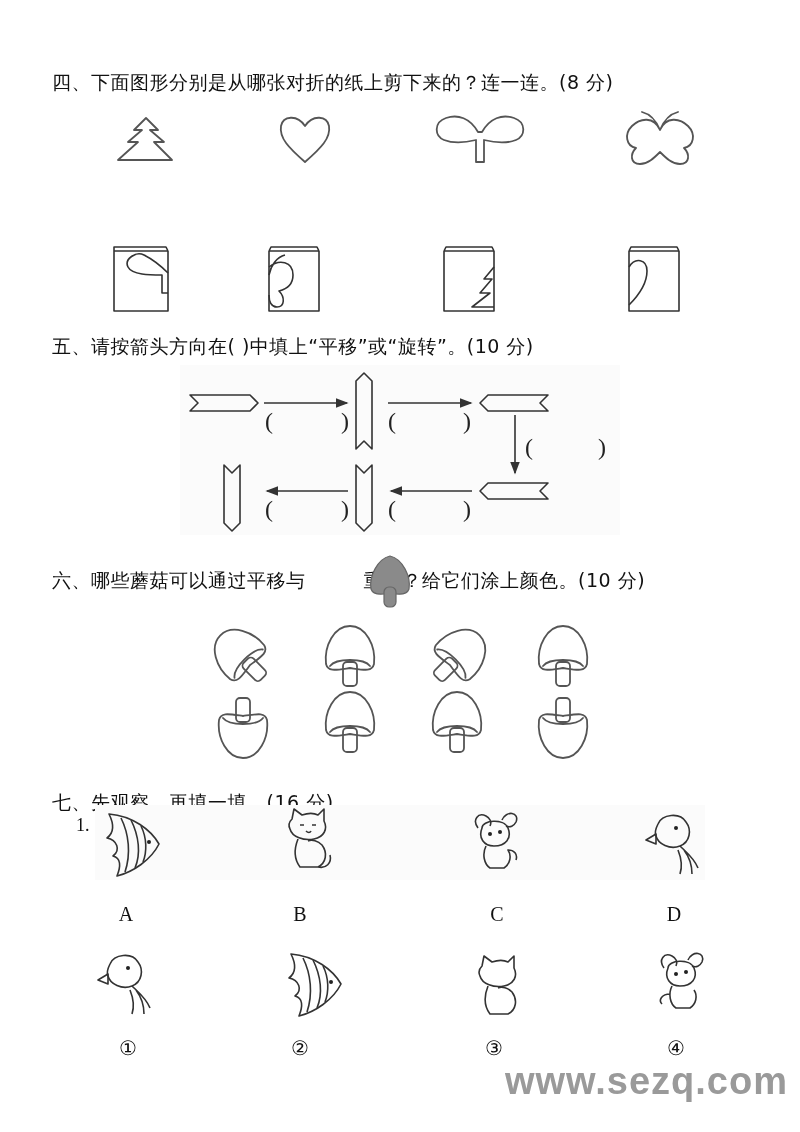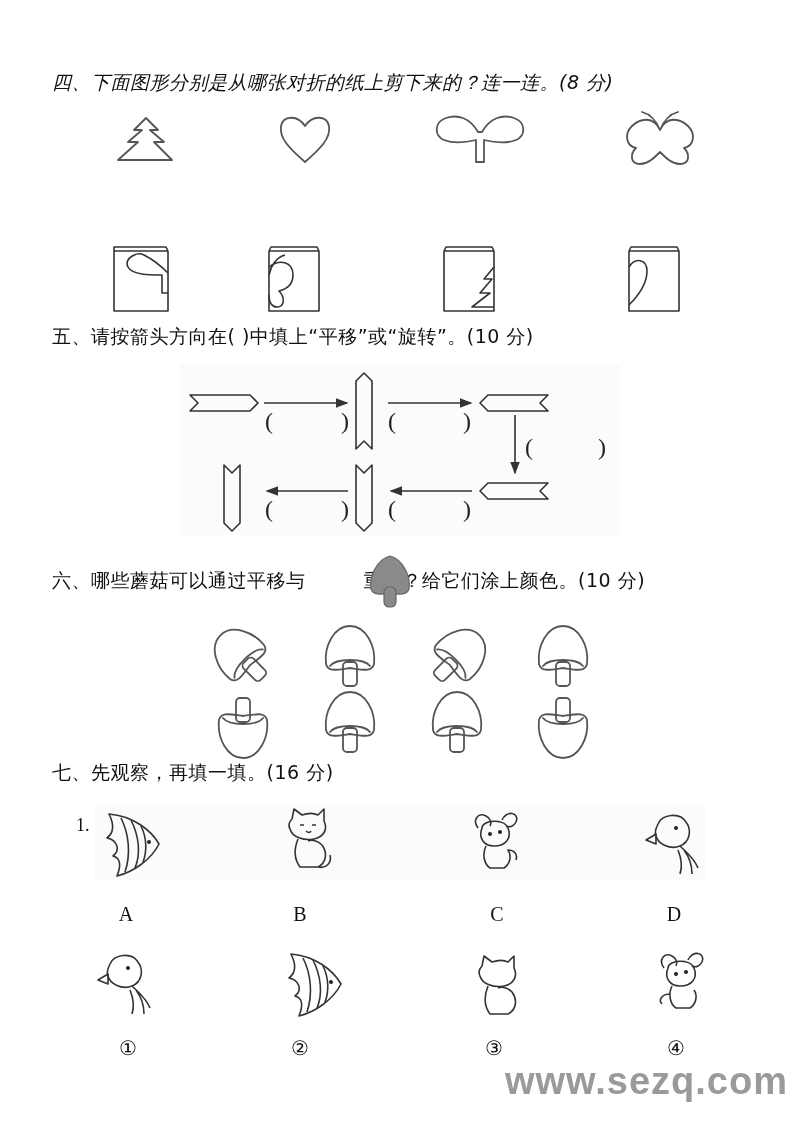--- a/index.html
+++ b/index.html
@@ -11,21 +11,21 @@
   .stroke { fill:none; stroke:#555; stroke-width:1.8; stroke-linejoin:round; stroke-linecap:round; }
   .stroke-dark { fill:none; stroke:#333; stroke-width:1.6; stroke-linejoin:round; }
   .paren { position:absolute; font-family:"Liberation Serif", serif; font-size:24px; color:#222; }
   .lbl { position:absolute; font-family:"Liberation Serif", serif; font-size:20px; color:#111; text-align:center; width:40px; }
   .bgband { position:absolute; background:#fbfbfb; }
   .watermark { position:absolute; left:505px; top:1060px; font-family:"Liberation Sans", sans-serif; font-size:38px; color:#9a9a9a; letter-spacing:1px;font-weight:bold; }
 </style>
 </head>
 <body>
 
-<div class="heading" style="top:70px;font-style:italic;">四、下面图形分别是从哪张对折的纸上剪下来的？连一连。(8 分)</div>
+<div class="heading" style="top:70px;">四、下面图形分别是从哪张对折的纸上剪下来的？连一连。(8 分)</div>
 
 <svg class="abs" style="left:110px;top:110px;" width="70" height="60">
   <path class="stroke" d="M8 50 L28 32 L18 32 L32 20 L24 20 L36 8 L48 20 L40 20 L54 32 L44 32 L62 50 Z"></path>
 </svg>
 <svg class="abs" style="left:275px;top:112px;" width="60" height="55">
   <path class="stroke" d="M30 50 C14 36 4 26 6 14 C8 4 22 2 30 14 C38 2 52 4 54 14 C56 26 46 36 30 50 Z"></path>
 </svg>
 <svg class="abs" style="left:430px;top:110px;" width="100" height="60">
   <path class="stroke" d="M48 22 C40 8 28 4 16 8 C4 12 4 26 14 30 C24 34 38 32 46 30 L46 52 L54 52 L54 30 C62 32 76 34 86 30 C96 26 96 12 84 8 C72 4 60 8 52 22 Z"></path>
 </svg>
@@ -43,21 +43,21 @@
 </svg>
 <svg class="abs" style="left:440px;top:245px;" width="65" height="70">
   <path class="stroke-dark" d="M4 6 L54 6 L54 66 L4 66 Z M4 6 L6 2 L52 2 L54 6"></path>
   <path class="stroke-dark" d="M54 22 L44 34 L52 34 L40 48 L50 48 L32 62 L54 62"></path>
 </svg>
 <svg class="abs" style="left:625px;top:245px;" width="65" height="70">
   <path class="stroke-dark" d="M4 6 L54 6 L54 66 L4 66 Z M4 6 L6 2 L52 2 L54 6"></path>
   <path class="stroke-dark" d="M4 22 C10 12 22 14 22 26 C22 40 12 52 4 60"></path>
 </svg>
 
-<div class="heading" style="top:324px;">五、请按箭头方向在(      )中填上“平移”或“旋转”。(10 分)</div>
+<div class="heading" style="top:334px;">五、请按箭头方向在(      )中填上“平移”或“旋转”。(10 分)</div>
 
 <div class="bgband" style="left:180px;top:365px;width:440px;height:170px;"></div>
 
 <svg class="abs" style="left:180px;top:365px;" width="440" height="170">
   <defs>
     <marker id="ah" markerWidth="8" markerHeight="8" refX="7" refY="4" orient="auto">
       <path d="M0 1 L8 4 L0 7 Z" fill="#333"></path>
     </marker>
   </defs>
 
@@ -114,21 +114,21 @@
   <use href="#mush" transform="translate(38,38) rotate(-45)"></use>
   <use href="#mush" transform="translate(145,38)"></use>
   <use href="#mush" transform="translate(252,38) rotate(45)"></use>
   <use href="#mush" transform="translate(358,38)"></use>
   <use href="#mush" transform="translate(38,106) rotate(180)"></use>
   <use href="#mush" transform="translate(145,104)"></use>
   <use href="#mush" transform="translate(252,104)"></use>
   <use href="#mush" transform="translate(358,106) rotate(180)"></use>
 </svg>
 
-<div class="heading" style="top:760px;">七、先观察，再填一填。(16 分)</div>
+<div class="heading" style="top:790px;">七、先观察，再填一填。(16 分)</div>
 
 <div class="bgband" style="left:95px;top:805px;width:610px;height:75px;"></div>
 <span class="abs" style="left:76px;top:815px;font-family:'Liberation Serif',serif;font-size:18px;">1.</span>
 
 <svg class="abs" style="left:103px;top:810px;" width="60" height="70">
   <path class="stroke-dark" d="M6 4 C30 6 48 20 56 34 C48 50 30 62 14 66 C18 56 18 48 10 46 C18 40 14 30 4 28 C12 22 10 12 6 4 Z"></path>
   <path class="stroke-dark" d="M18 8 C26 24 28 44 22 62 M28 10 C36 26 38 44 32 58 M38 16 C44 28 44 42 40 52"></path>
   <circle cx="46" cy="32" r="2" fill="#222"></circle>
 </svg>
 <svg class="abs" style="left:278px;top:805px;" width="60" height="70">

